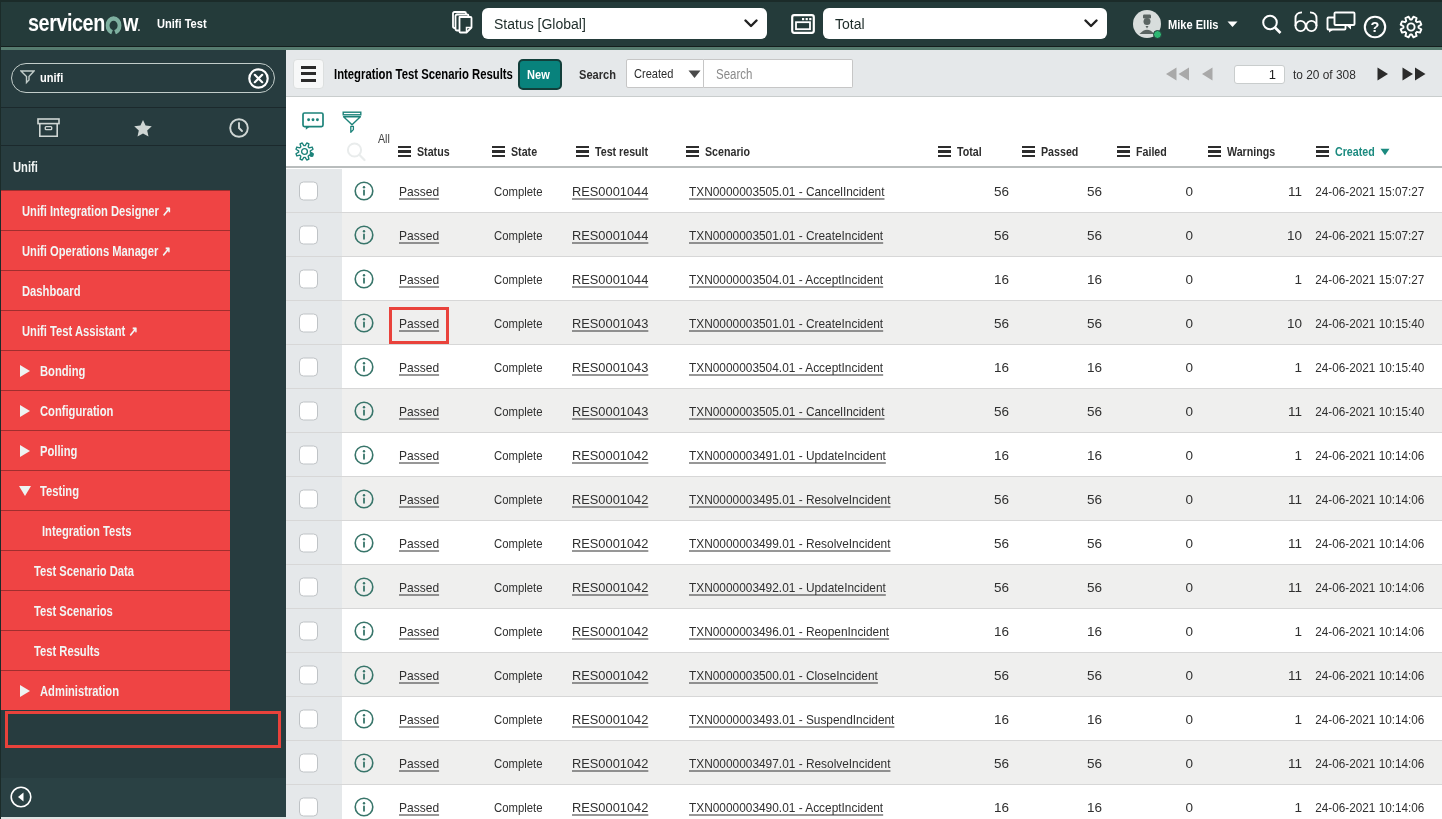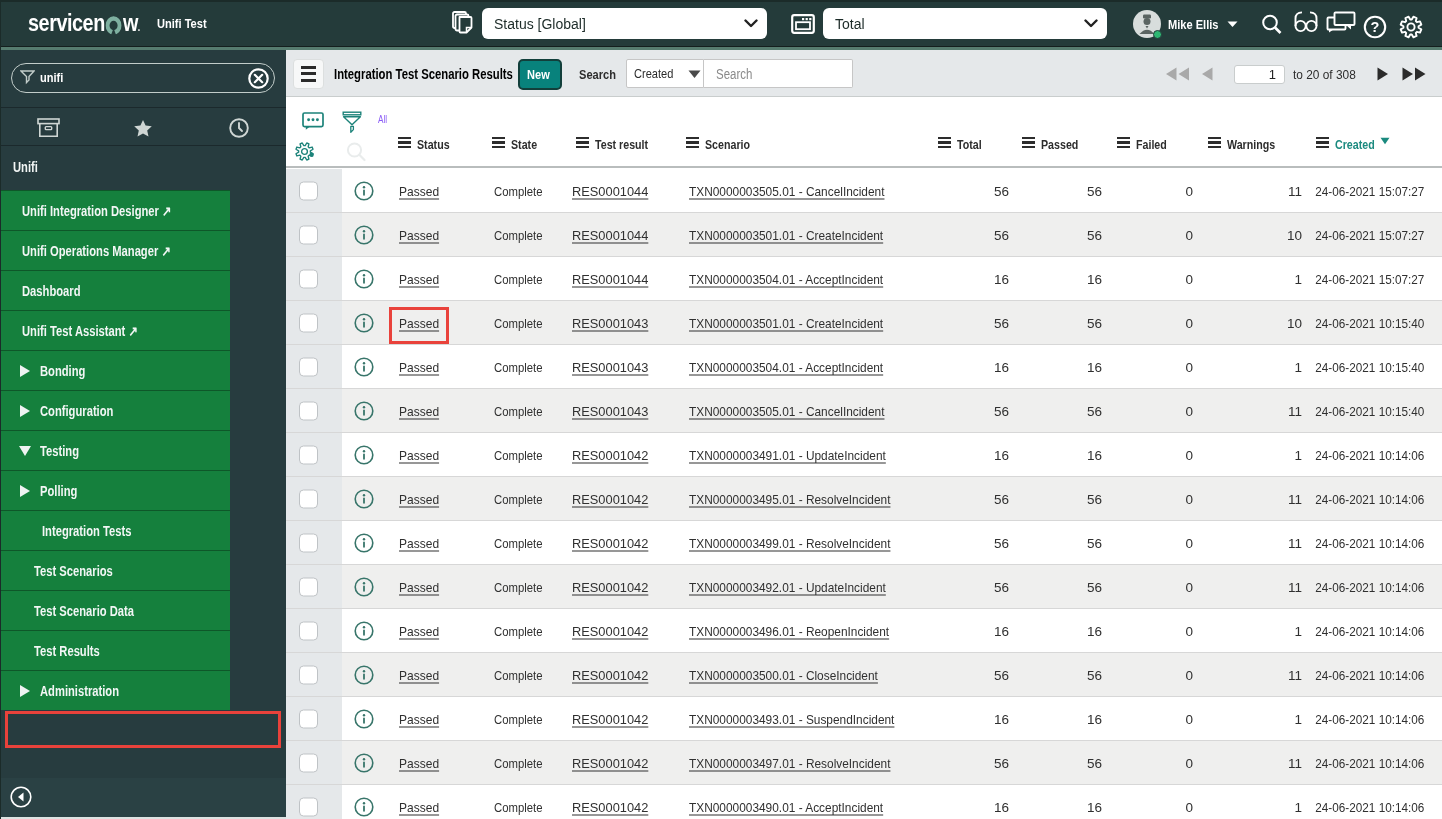--- a/index.html
+++ b/index.html
@@ -8,27 +8,27 @@
 .nvrow .cx{transform:scaleX(.8)}
 .cxr{display:inline-block;transform:scaleX(.82);transform-origin:100% 50%;white-space:nowrap}
 
 #topbar{position:absolute;left:0;top:0;width:1442px;height:46px;background:#243b3a}
 #strip{position:absolute;left:0;top:46px;width:1442px;height:4px;background:#567c6f;border-top:1px solid #141f1e}
 .ddl{position:absolute;top:8px;height:31px;background:#fff;border-radius:6px;color:#1c2b28;font-size:14px}
 .ddl .t{position:absolute;left:12px;top:50%;transform:translateY(-50%);white-space:nowrap}
 
 #sidebar{position:absolute;left:0;top:50px;width:286px;height:769px;background:#273c3f;color:#eef3f2}
 #navlist{position:absolute;left:0;top:140px;width:286px}
-.nvrow{position:relative;width:230px;height:40px;border-top:1px solid rgba(0,0,0,.32);background:#15803d}
+.nvrow{position:relative;width:230px;height:40px;border-top:1px solid rgba(0,0,0,.32);background:#ef4444}
 .nvrow .lbl{position:absolute;top:50%;transform:translateY(-50%);font-weight:bold;font-size:14px;color:#f2f6f5}
 .arr{position:absolute;top:50%;transform:translateY(-50%);width:0;height:0}
 
 #grayhdr{position:absolute;left:286px;top:50px;width:1156px;height:47px;background:#e5e8ea;border-bottom:1px solid #c9cdcd}
 #contentw{position:absolute;left:286px;top:97px;width:1156px;height:722px;background:#fff}
-.hcell{position:absolute;top:0;height:100%;display:flex;align-items:flex-start;font-weight:bold;font-size:13px;color:#2d2d2d}
+.hcell{position:absolute;top:0;height:100%;display:flex;align-items:center;font-weight:bold;font-size:13px;color:#2d2d2d}
 .bars{display:inline-block;width:13px;height:11px;margin-right:6px;background:repeating-linear-gradient(to bottom,#2d2d2d 0,#2d2d2d 2.4px,transparent 2.4px,transparent 4.3px)}
 .row{position:relative;width:1156px;height:44px;border-bottom:1px solid #d7d7d7;background:#fff}
 .row.alt{background:#efefee}
 .gut{position:absolute;left:0;top:0;width:56px;height:100%;background:#e5e8ea}
 .chk{position:absolute;left:13px;top:50%;transform:translateY(-50%);width:19px;height:19px;background:#fff;border:1px solid #bfc3c6;border-radius:4.5px}
 .cell{position:absolute;top:50%;transform:translateY(-50%);font-size:13.5px;color:#303030;white-space:nowrap}
 .cell.cx{transform:translateY(-50%) scaleX(.82)}
 .cell.cxr{transform:translateY(-50%) scaleX(.82)}
 .u{text-decoration:underline;text-decoration-thickness:1.3px;text-underline-offset:2.5px}
 .num{font-size:13.5px}
@@ -146,35 +146,35 @@
         </div>
 <div class="nvrow">
           <span class="arr" style="left:20px;border-left:10px solid #eef3f2;border-top:6.5px solid transparent;border-bottom:6.5px solid transparent"></span>
           <span class="lbl" style="left:40px"><span class="cx">Bonding</span></span>
         </div>
 <div class="nvrow">
           <span class="arr" style="left:20px;border-left:10px solid #eef3f2;border-top:6.5px solid transparent;border-bottom:6.5px solid transparent"></span>
           <span class="lbl" style="left:40px"><span class="cx">Configuration</span></span>
         </div>
 <div class="nvrow">
+          <span class="arr" style="left:20px;border-left:10px solid #eef3f2;border-top:6.5px solid transparent;border-bottom:6.5px solid transparent"></span>
+          <span class="lbl" style="left:40px"><span class="cx">Polling</span></span>
+        </div>
+<div class="nvrow">
           <span class="arr" style="left:19px;border-top:10px solid #eef3f2;border-left:6.5px solid transparent;border-right:6.5px solid transparent"></span>
           <span class="lbl" style="left:40px"><span class="cx">Testing</span></span>
         </div>
 <div class="nvrow">
-          <span class="arr" style="left:20px;border-left:10px solid #eef3f2;border-top:6.5px solid transparent;border-bottom:6.5px solid transparent"></span>
-          <span class="lbl" style="left:40px"><span class="cx">Polling</span></span>
-        </div>
-<div class="nvrow">
           <span class="lbl" style="left:42px"><span class="cx">Integration Tests</span></span>
         </div>
 <div class="nvrow">
+          <span class="lbl" style="left:34px"><span class="cx">Test Scenario Data</span></span>
+        </div>
+<div class="nvrow">
           <span class="lbl" style="left:34px"><span class="cx">Test Scenarios</span></span>
-        </div>
-<div class="nvrow">
-          <span class="lbl" style="left:34px"><span class="cx">Test Scenario Data</span></span>
         </div>
 <div class="nvrow">
           <span class="lbl" style="left:34px"><span class="cx">Test Results</span></span>
         </div>
 <div class="nvrow">
           <span class="arr" style="left:20px;border-left:10px solid #eef3f2;border-top:6.5px solid transparent;border-bottom:6.5px solid transparent"></span>
           <span class="lbl" style="left:40px"><span class="cx">Administration</span></span>
         </div>
 </div>
 <div class="redbox" style="left:5px;top:661px;width:276px;height:37px"></div>
@@ -221,21 +221,21 @@
         <path d="M3.8 14.6 L3.8 17.8 L8 14.6 Z" fill="#1d837a"></path>
         <circle cx="6.6" cy="7.8" r="1.45" fill="#1d837a"></circle>
         <circle cx="11" cy="7.8" r="1.45" fill="#1d837a"></circle>
         <circle cx="15.4" cy="7.8" r="1.45" fill="#1d837a"></circle>
       </svg>
 <svg class="abs" style="left:56px;top:14px" width="20" height="22" viewBox="0 0 20 22" fill="none">
         <rect x="1.2" y="1.2" width="17.6" height="2.6" stroke="#1d837a" stroke-width="1.4"></rect>
         <path d="M1.6 5.8 H18.4 L10 13.8 Z" stroke="#1d837a" stroke-width="1.4" stroke-linejoin="round" fill="none"></path>
         <path d="M8.8 15.4 h2.6 v3.2 l-2.6 2.6 Z" stroke="#1d837a" stroke-width="1.3" stroke-linejoin="round" fill="none"></path>
       </svg>
-<div class="abs" style="left:92px;top:17px;font-size:10px;color:#8b5cf6"><span class="cx">All</span></div>
+<div class="abs" style="left:92px;top:34px;font-size:13px;color:#404040"><span class="cx">All</span></div>
 <div class="abs" style="left:0;top:40px;width:1156px;height:31px;border-bottom:2px solid #b9bdbd">
 <svg class="abs" style="left:9px;top:5px" width="21" height="21" viewBox="0 0 21 21" fill="none">
           <path d="M18.01 11.76 L17.11 13.92 L14.13 13.16 L13.16 14.13 L13.92 17.11 L11.76 18.01 L10.19 15.36 L8.81 15.36 L7.24 18.01 L5.08 17.11 L5.84 14.13 L4.87 13.16 L1.89 13.92 L0.99 11.76 L3.64 10.19 L3.64 8.81 L0.99 7.24 L1.89 5.08 L4.87 5.84 L5.84 4.87 L5.08 1.89 L7.24 0.99 L8.81 3.64 L10.19 3.64 L11.76 0.99 L13.92 1.89 L13.16 4.87 L14.13 5.84 L17.11 5.08 L18.01 7.24 L15.36 8.81 L15.36 10.19 Z" stroke="#1d837a" stroke-width="1.4" stroke-linejoin="round" fill="none"></path>
           <circle cx="9.5" cy="9.5" r="2.9" stroke="#1d837a" stroke-width="1.4" fill="none"></circle>
           <circle cx="16.6" cy="12.8" r="2.2" fill="#1d837a"></circle>
         </svg>
 <svg class="abs" style="left:60px;top:5px" width="20" height="20" viewBox="0 0 20 20" fill="none">
           <circle cx="8.5" cy="8" r="6.6" stroke="#e9ecec" stroke-width="2"></circle>
           <line x1="13.3" y1="12.8" x2="18.5" y2="18" stroke="#e9ecec" stroke-width="2.2" stroke-linecap="round"></line>
         </svg>

